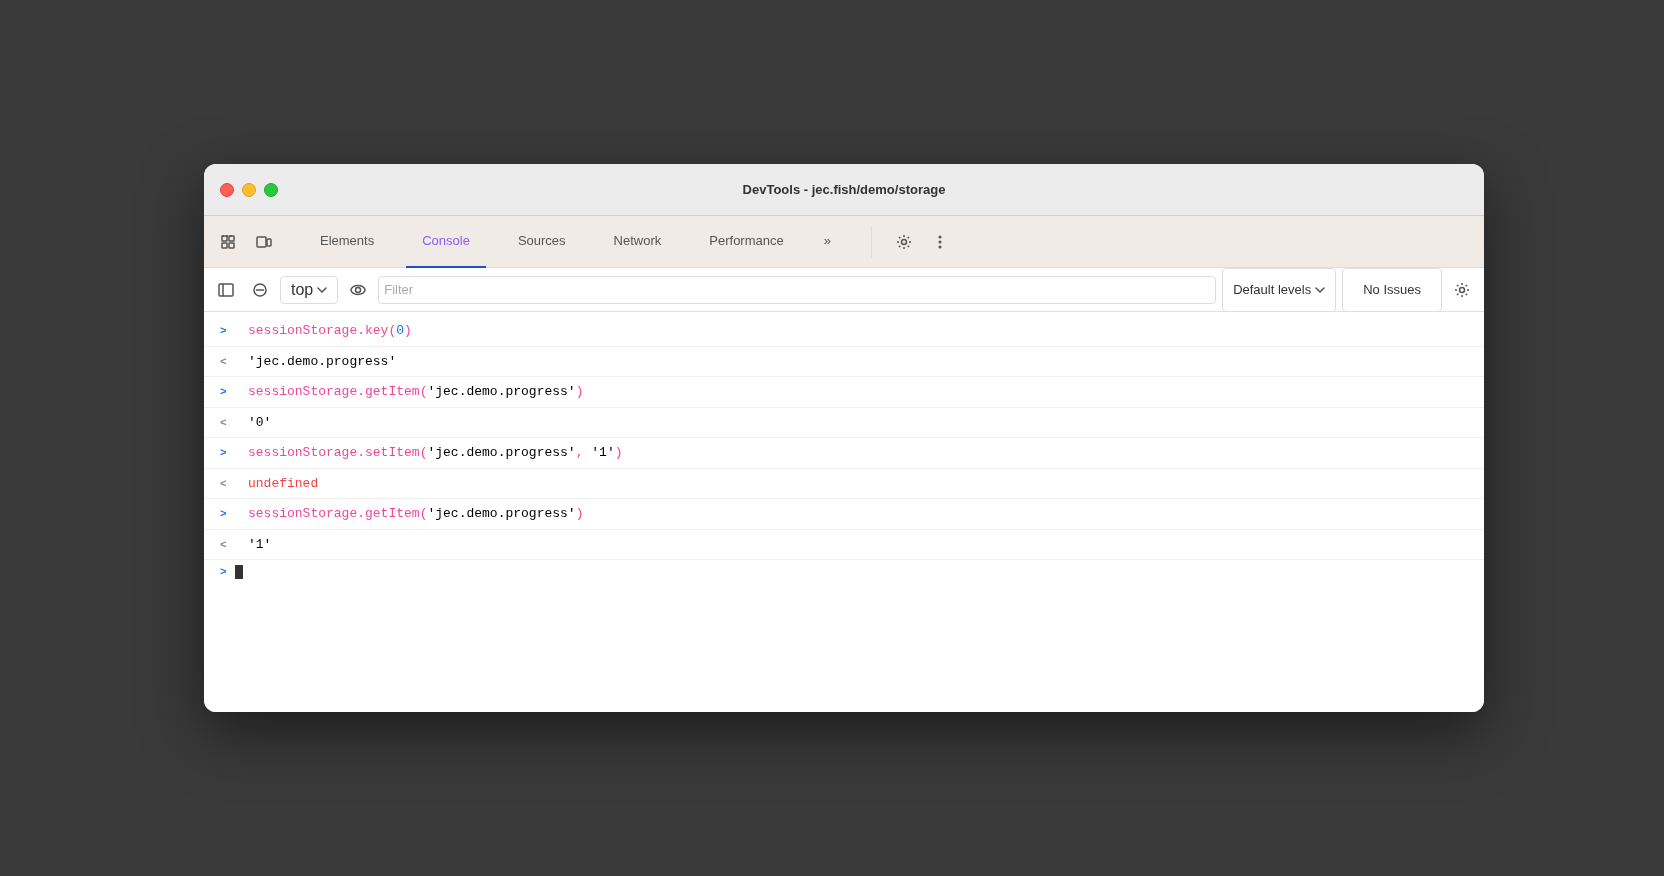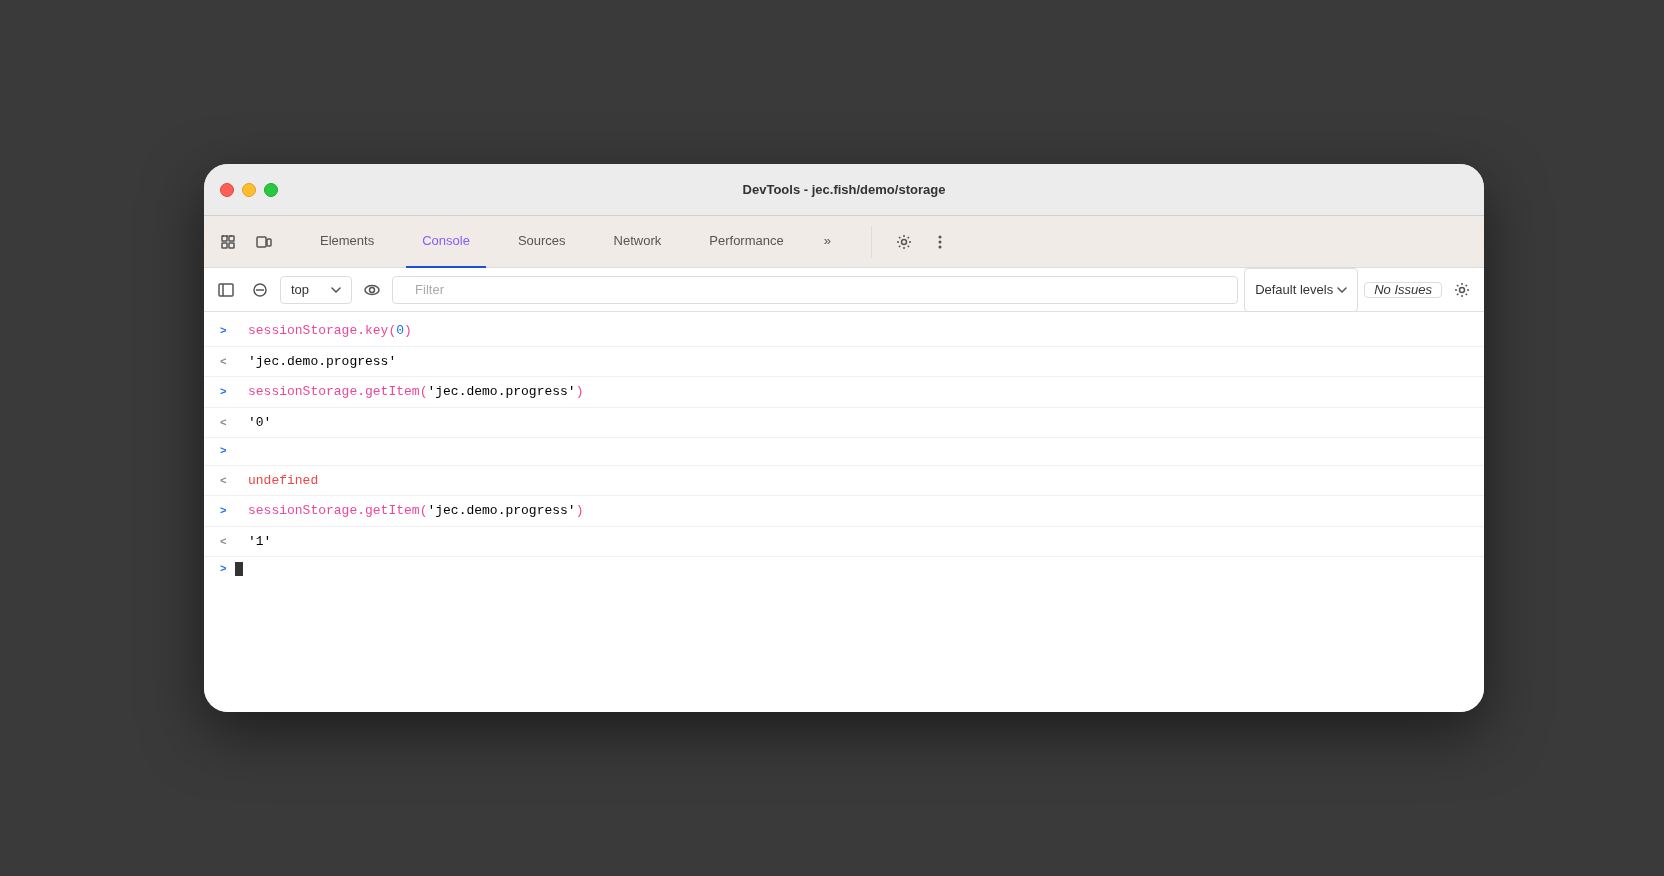--- a/index.html
+++ b/index.html
@@ -8,21 +8,21 @@
       display: flex;
       align-items: center;
       justify-content: center;
       min-height: 100vh;
       font-family: -apple-system, BlinkMacSystemFont, 'Helvetica Neue', sans-serif;
     }
 
     .window {
       width: 1280px;
       background: #f5f0eb;
-      border-radius: 24px;
+      border-radius: 12px;
       box-shadow: 0 20px 60px rgba(0,0,0,0.5);
       overflow: hidden;
       margin-left: 24px;
     }
 
     
     .title-bar {
       background: #ececec;
       height: 52px;
       display: flex;
@@ -145,37 +145,37 @@
       cursor: pointer;
       color: #555;
       font-size: 15px;
       border: none;
       background: transparent;
     }
 
     .context-selector {
       display: flex;
       align-items: center;
-      gap: 22px;
+      gap: 4px;
       padding: 4px 10px;
       border: 1px solid #ddd;
       border-radius: 4px;
       background: #fff;
       cursor: pointer;
-      font-size: 13px;
+      font-size: 16px;
       color: #333;
       height: 28px;
     }
 
     .filter-input {
       flex: 1;
       height: 28px;
       border: 1px solid #ddd;
       border-radius: 4px;
-      padding: 0 22px;
+      padding: 0 5px;
       font-size: 13px;
       color: #333;
       outline: none;
       background: #fff;
     }
     .filter-input::placeholder { color: #aaa; }
 
     .levels-btn {
       display: flex;
       align-items: center;
@@ -187,30 +187,29 @@
       cursor: pointer;
       font-size: 13px;
       color: #333;
       height: 44px;
       white-space: nowrap;
     }
 
     .no-issues-btn {
       display: flex;
       align-items: center;
-      padding: 4px 9px;
+      padding: 4px 20px;
       border: 1px solid #ddd;
       border-radius: 4px;
       background: #fff;
       cursor: pointer;
       font-size: 13px;
       color: #333;
-      height: 16px;
+      height: 44px;
       white-space: nowrap;
-      font-style: italic;
     }
 
     
     .console-output {
       background: #fff;
       padding: 4px 0;
       font-family: 'SF Mono', 'Menlo', 'Monaco', 'Courier New', monospace;
       font-size: 13px;
       min-height: 400px;
     }
@@ -403,20 +402,21 @@
       <div class="console-line">
         <span class="arrow arrow-in">&gt;</span>
         <span><span class="code-black">sessionStorage.getItem(</span><span class="code-red">'jec.demo.progress'</span><span class="code-black">)</span></span>
       </div>
       <div class="console-line">
         <span class="arrow arrow-out">&lt;</span>
         <span><span class="code-red">'0'</span></span>
       </div>
       <div class="console-line">
         <span class="arrow arrow-in">&gt;</span>
+        <span><span class="code-black">sessionStorage.setItem(</span><span class="code-red">'jec.demo.progress'</span><span class="code-black">, </span><span class="code-red">'1'</span><span class="code-black">)</span></span>
       </div>
       <div class="console-line">
         <span class="arrow arrow-out">&lt;</span>
         <span><span class="code-gray">undefined</span></span>
       </div>
       <div class="console-line">
         <span class="arrow arrow-in">&gt;</span>
         <span><span class="code-black">sessionStorage.getItem(</span><span class="code-red">'jec.demo.progress'</span><span class="code-black">)</span></span>
       </div>
       <div class="console-line">

